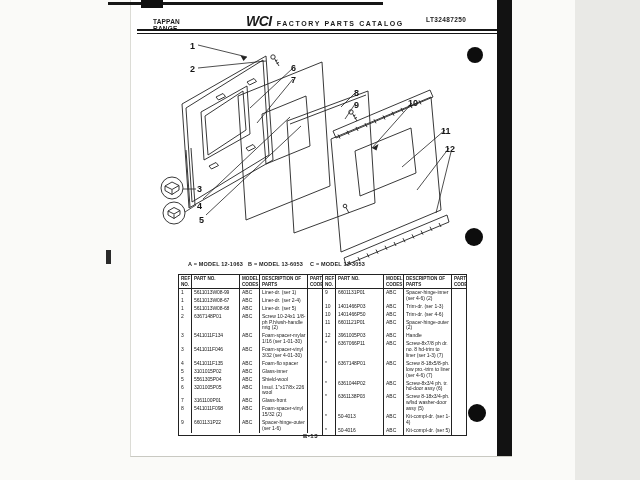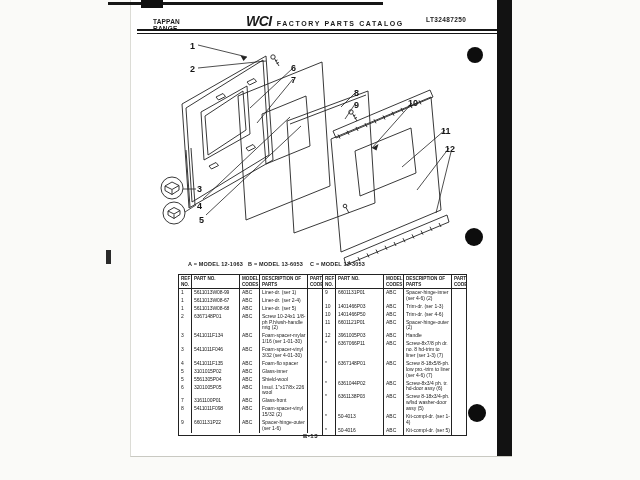--- a/index.html
+++ b/index.html
@@ -1,18 +1,18 @@
 <!DOCTYPE html>
 <html><head>
 <meta charset="utf-8">
 <style>
   * { margin:0; padding:0; box-sizing:border-box; }
   html,body { background:#e9e9e6; }
   .stage {
-    position:relative; width:640px; height:480px; overflow:hidden;
+    position:relative; width:575px; height:480px; overflow:hidden;
     background:#fafaf8; font-family:"Liberation Sans", sans-serif; color:#1a1a1a;
   }
   .sheet {
     position:absolute; left:130px; top:0; width:382px; height:457px;
     background:#ffffff; border-left:1px solid #dcdcd6; border-bottom:1px solid #c9c9c2;
   }
   .scan-top-line { position:absolute; left:108px; top:2px; width:275px; height:3px; background:#161616; }
   .scan-top-blob { position:absolute; left:141px; top:0; width:22px; height:8px; background:#0f0f0f; }
   .edge-bar { position:absolute; left:497px; top:0; width:15px; height:456px; background:#121212; }
   .edge-mark { position:absolute; left:106px; top:250px; width:5px; height:14px; background:#2a2a2a; }

